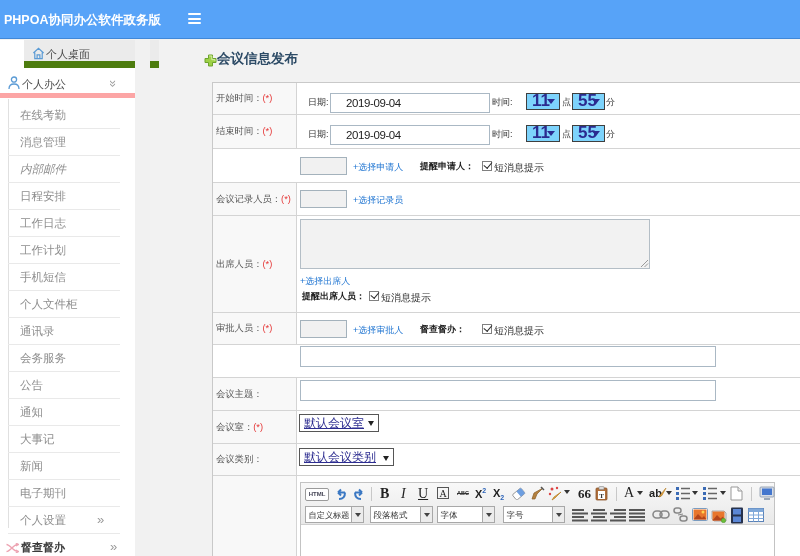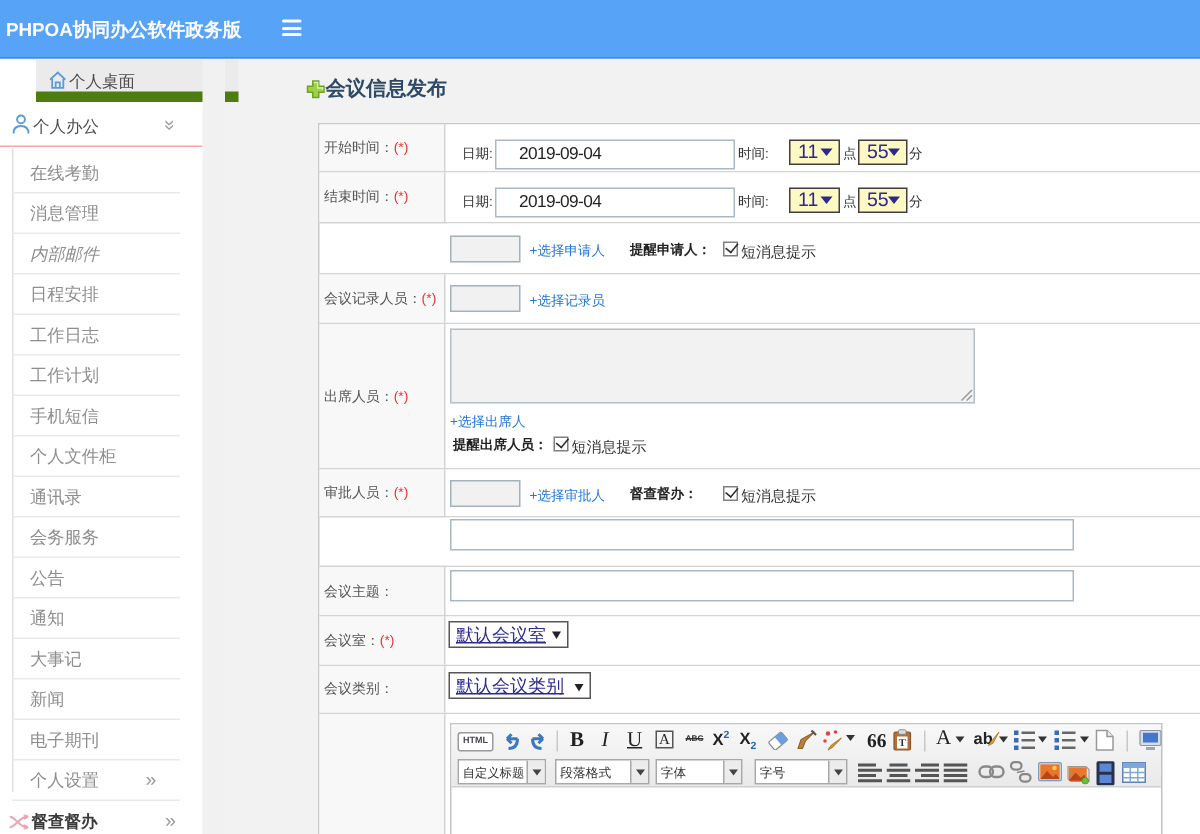--- a/index.html
+++ b/index.html
@@ -15,21 +15,21 @@
 .sub-border { position:absolute; left:8px; width:112px; height:1px; background:#e9e9e9; }
 .chev { position:absolute; color:#999; font-size:13px; }
 
 #title { position:absolute; left:217px; top:50px; font-size:13.5px; font-weight:bold; color:#2d4b66; }
 #tbl { position:absolute; left:212px; top:82px; width:588px; height:474px; background:#fff; border-top:1px solid #c9c9c9; border-left:1px solid #c9c9c9; }
 .row { position:relative; width:100%; border-bottom:1px solid #d4d4d4; }
 .lbl { position:absolute; left:0; top:0; bottom:0; width:84px; background:#f8f8f8; border-right:1px solid #d4d4d4; font-size:9.3px; color:#555; display:flex; align-items:center; padding-left:3px; }
 .red { color:#e53535; }
 .cnt { position:absolute; left:85px; top:0; right:0; bottom:0; background:#fff; font-size:9px; color:#333; }
 .dateinput { position:absolute; width:160px; height:20px; border:1px solid #aab8c4; background:#fff; font-size:11.5px; letter-spacing:-0.4px; color:#222; padding-left:15px; line-height:19px; }
-.tsel { position:absolute; top:9.5px; height:17px; background:#fef9c3; border:1.5px solid #3f3f3f; color:#2b2b8f; font-size:13px; line-height:13px; padding-left:5px; }
+.tsel { position:absolute; top:9.5px; height:17px; background:#7dd3fc; border:1.5px solid #3f3f3f; color:#2b2b8f; font-size:17px; line-height:13px; padding-left:5px;font-weight:bold; }
 .tsel .arr { position:absolute; right:4px; top:5px; width:0; height:0; border-left:4px solid transparent; border-right:4px solid transparent; border-top:5.5px solid #2b2b8f; }
 .navysel { position:absolute; height:19px; border:1px solid #565656; background:#fff; color:#2d2d90; font-size:10px; line-height:18px; }
 .navysel .arr { position:absolute; right:4px; top:6.5px; width:0; height:0; border-left:3.5px solid transparent; border-right:3.5px solid transparent; border-top:5px solid #222; }
 .grayinput { position:absolute; width:47px; height:18px; border:1px solid #a4b2bc; background:#f1f1f1; }
 .link { position:absolute; color:#2176d2; font-size:9px; }
 .blbl { position:absolute; color:#222; font-size:9px; font-weight:bold; }
 .cbx { position:absolute; width:9.5px; height:9.5px; border:1px solid #808080; background:#fff; }
 .cbx:after { content:""; position:absolute; left:1px; top:-0.5px; width:6.5px; height:4px; border:solid #2a2a2a; border-width:0 0 1.8px 1.8px; transform:rotate(-50deg); }
 .ctext { position:absolute; color:#333; font-size:9px; }
 .ksel { position:absolute; top:23px; height:17px; border:1px solid #a8a8a8; background:#fff; font-size:8.5px; color:#333; }
@@ -50,21 +50,21 @@
 
 <div id="sidebar">
 
   <div style="position:absolute; left:0; top:0; width:135px; height:28px; background:#ebebeb; border-bottom:7px solid #4d7c0f;margin-left:24px;">
     <svg style="position:absolute; left:8px; top:7px;" width="13" height="13" viewBox="0 0 14 14">
         <path d="M1.5 6.5 L7 1.5 L12.5 6.5 M3 6 V12.5 H11 V6 M5.5 12.5 V8.5 h3 v4" fill="none" stroke="#5b9bd5" stroke-width="1.3"></path>
       </svg>
     <span class="side-text" style="position:absolute; left:22px; top:7px;">个人桌面</span>
   </div>
 
-  <div style="position:absolute; left:0; top:28px; width:135px; height:30px; border-bottom:1px solid #fca5a5;">
+  <div style="position:absolute; left:0; top:28px; width:135px; height:30px; border-bottom:5px solid #fca5a5;">
     <svg style="position:absolute; left:8px; top:8px;" width="12" height="14" viewBox="0 0 12 14">
         <circle cx="6" cy="3.6" r="2.6" fill="none" stroke="#5b9bd5" stroke-width="1.3"></circle>
         <path d="M1 13 C1 9.5 3 8 6 8 C9 8 11 9.5 11 13" fill="none" stroke="#5b9bd5" stroke-width="1.3"></path>
       </svg>
     <span class="side-text" style="position:absolute; left:22px; top:9px;">个人办公</span>
     <span class="chev" style="left:110px; top:8px; transform:rotate(90deg);">»</span>
   </div>
 
   <div style="position:absolute; left:8px; top:59px; width:1px; height:429px; background:#e0e0e0;"></div>
 

